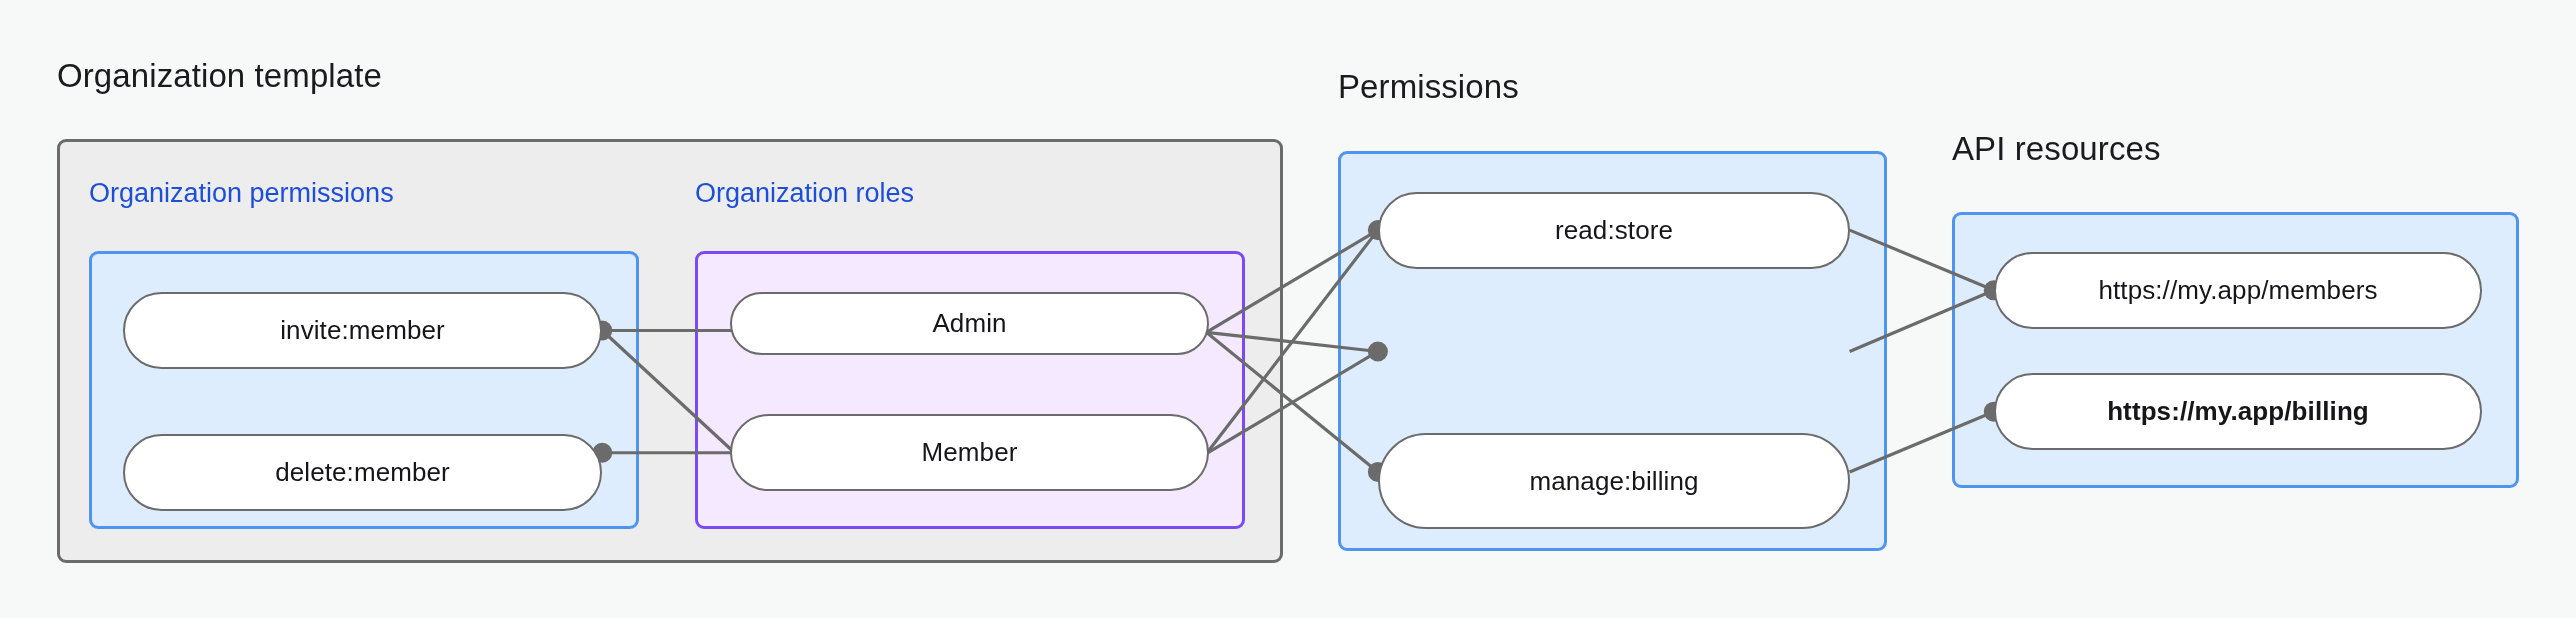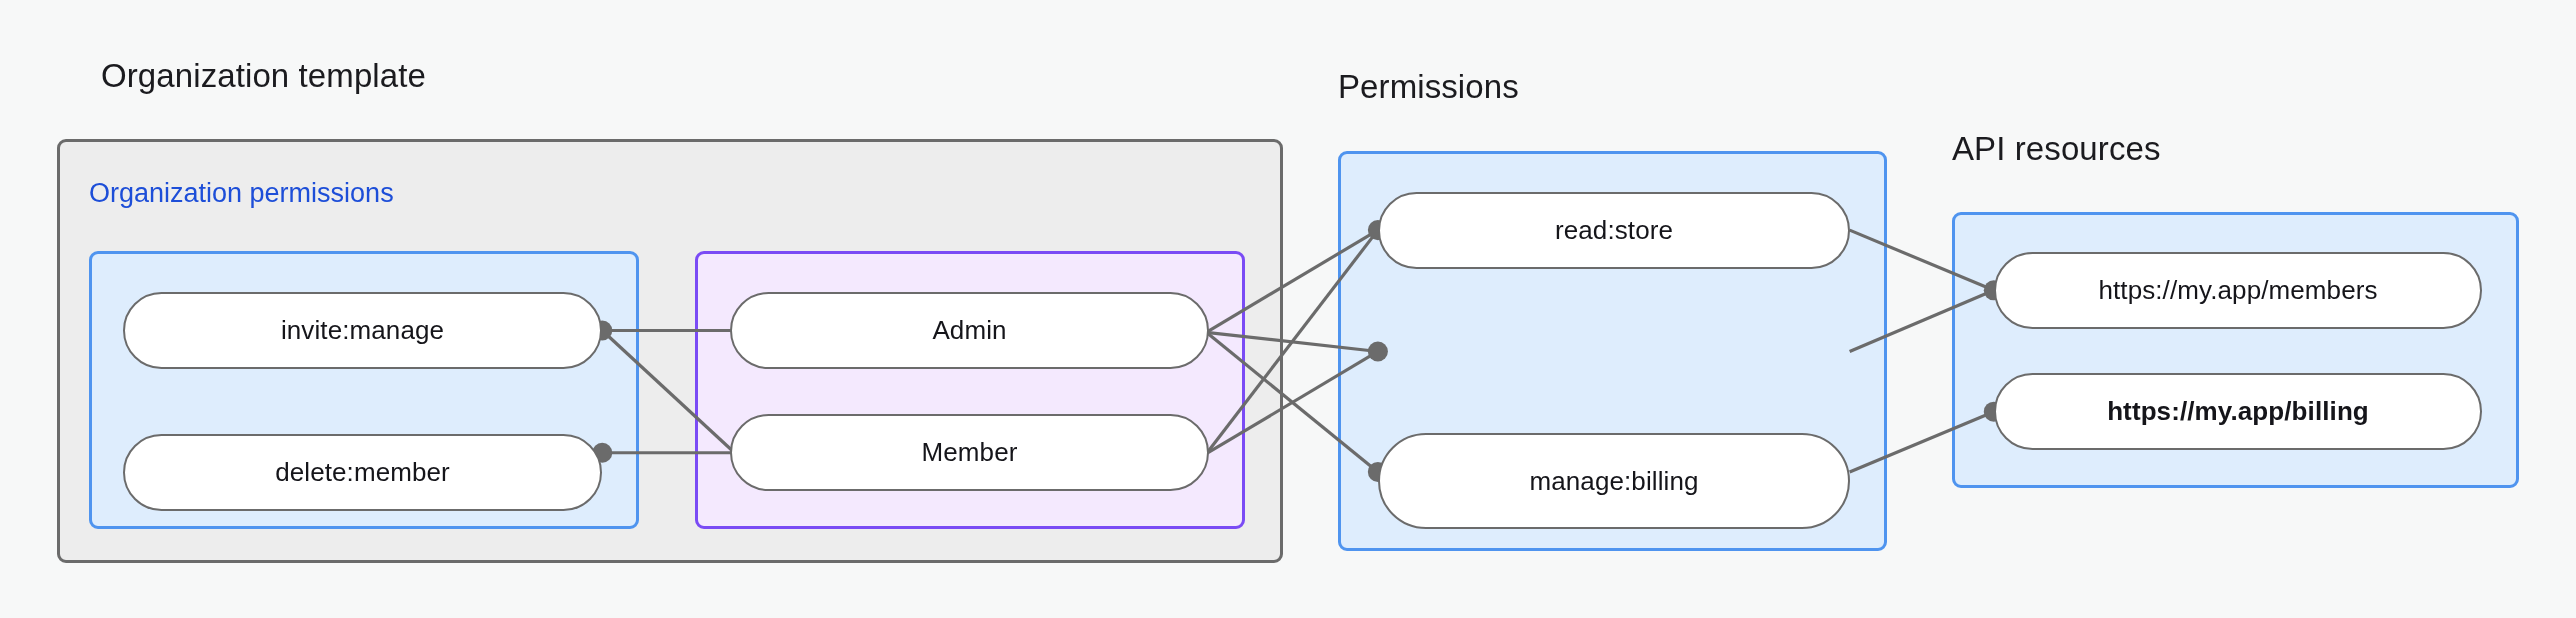--- a/index.html
+++ b/index.html
@@ -82,28 +82,29 @@
   }
   #edges circle {
     fill: #6b6b6b;
   }
 </style>
 </head>
 <body>
 
 <div id="stage">
 
-  <div class="group-title" style="left:57px; top:57px;margin-left:44px;">Organization template</div>
+  <div class="group-title" style="left:57px; top:57px;">Organization template</div>
 
   <div class="group box-outer" style="left:57px; top:139px; width:1226px; height:424px;"></div>
 
   <div class="group-sublabel" style="left:89px; top:178px;">Organization permissions</div>
 
   <div class="group box-blue" style="left:89px; top:251px; width:550px; height:278px;"></div>
 
+  <div class="group-sublabel" style="left:695px; top:178px;">Organization roles</div>
 
   <div class="group box-purple" style="left:695px; top:251px; width:550px; height:278px;"></div>
 
   <div class="group-title" style="left:1338px; top:68px;">Permissions</div>
 
   <div class="group box-blue" style="left:1338px; top:151px; width:549px; height:400px;"></div>
 
   <div class="group-title" style="left:1952px; top:130px;">API resources</div>
 
   <div class="group box-blue" style="left:1952px; top:212px; width:567px; height:276px;"></div>
@@ -126,25 +127,25 @@
 
     <circle cx="660" cy="362" r="11"></circle>
     <circle cx="660" cy="496" r="11"></circle>
     <circle cx="1510" cy="252" r="11"></circle>
     <circle cx="1510" cy="385" r="11"></circle>
     <circle cx="1510" cy="517" r="11"></circle>
     <circle cx="2185" cy="318" r="11"></circle>
     <circle cx="2185" cy="451" r="11"></circle>
   </svg>
 
-  <div class="node" style="left:123px; top:292px; width:479px; height:77px;">invite:manage</div>
+  <div class="node" style="left:123px; top:292px; width:479px; height:77px;">invite:member</div>
 
   <div class="node" style="left:123px; top:434px; width:479px; height:77px;">delete:member</div>
 
-  <div class="node" style="left:730px; top:292px; width:479px; height:77px;">Admin</div>
+  <div class="node" style="left:730px; top:292px; width:479px; height:63px;">Admin</div>
 
   <div class="node" style="left:730px; top:414px; width:479px; height:77px;">Member</div>
 
   <div class="node" style="left:1378px; top:192px; width:472px; height:77px;">read:store</div>
 
 
   <div class="node" style="left:1378px; top:433px; width:472px; height:96px;">manage:billing</div>
 
   <div class="node" style="left:1994px; top:252px; width:488px; height:77px;">https://my.app/members</div>
 

